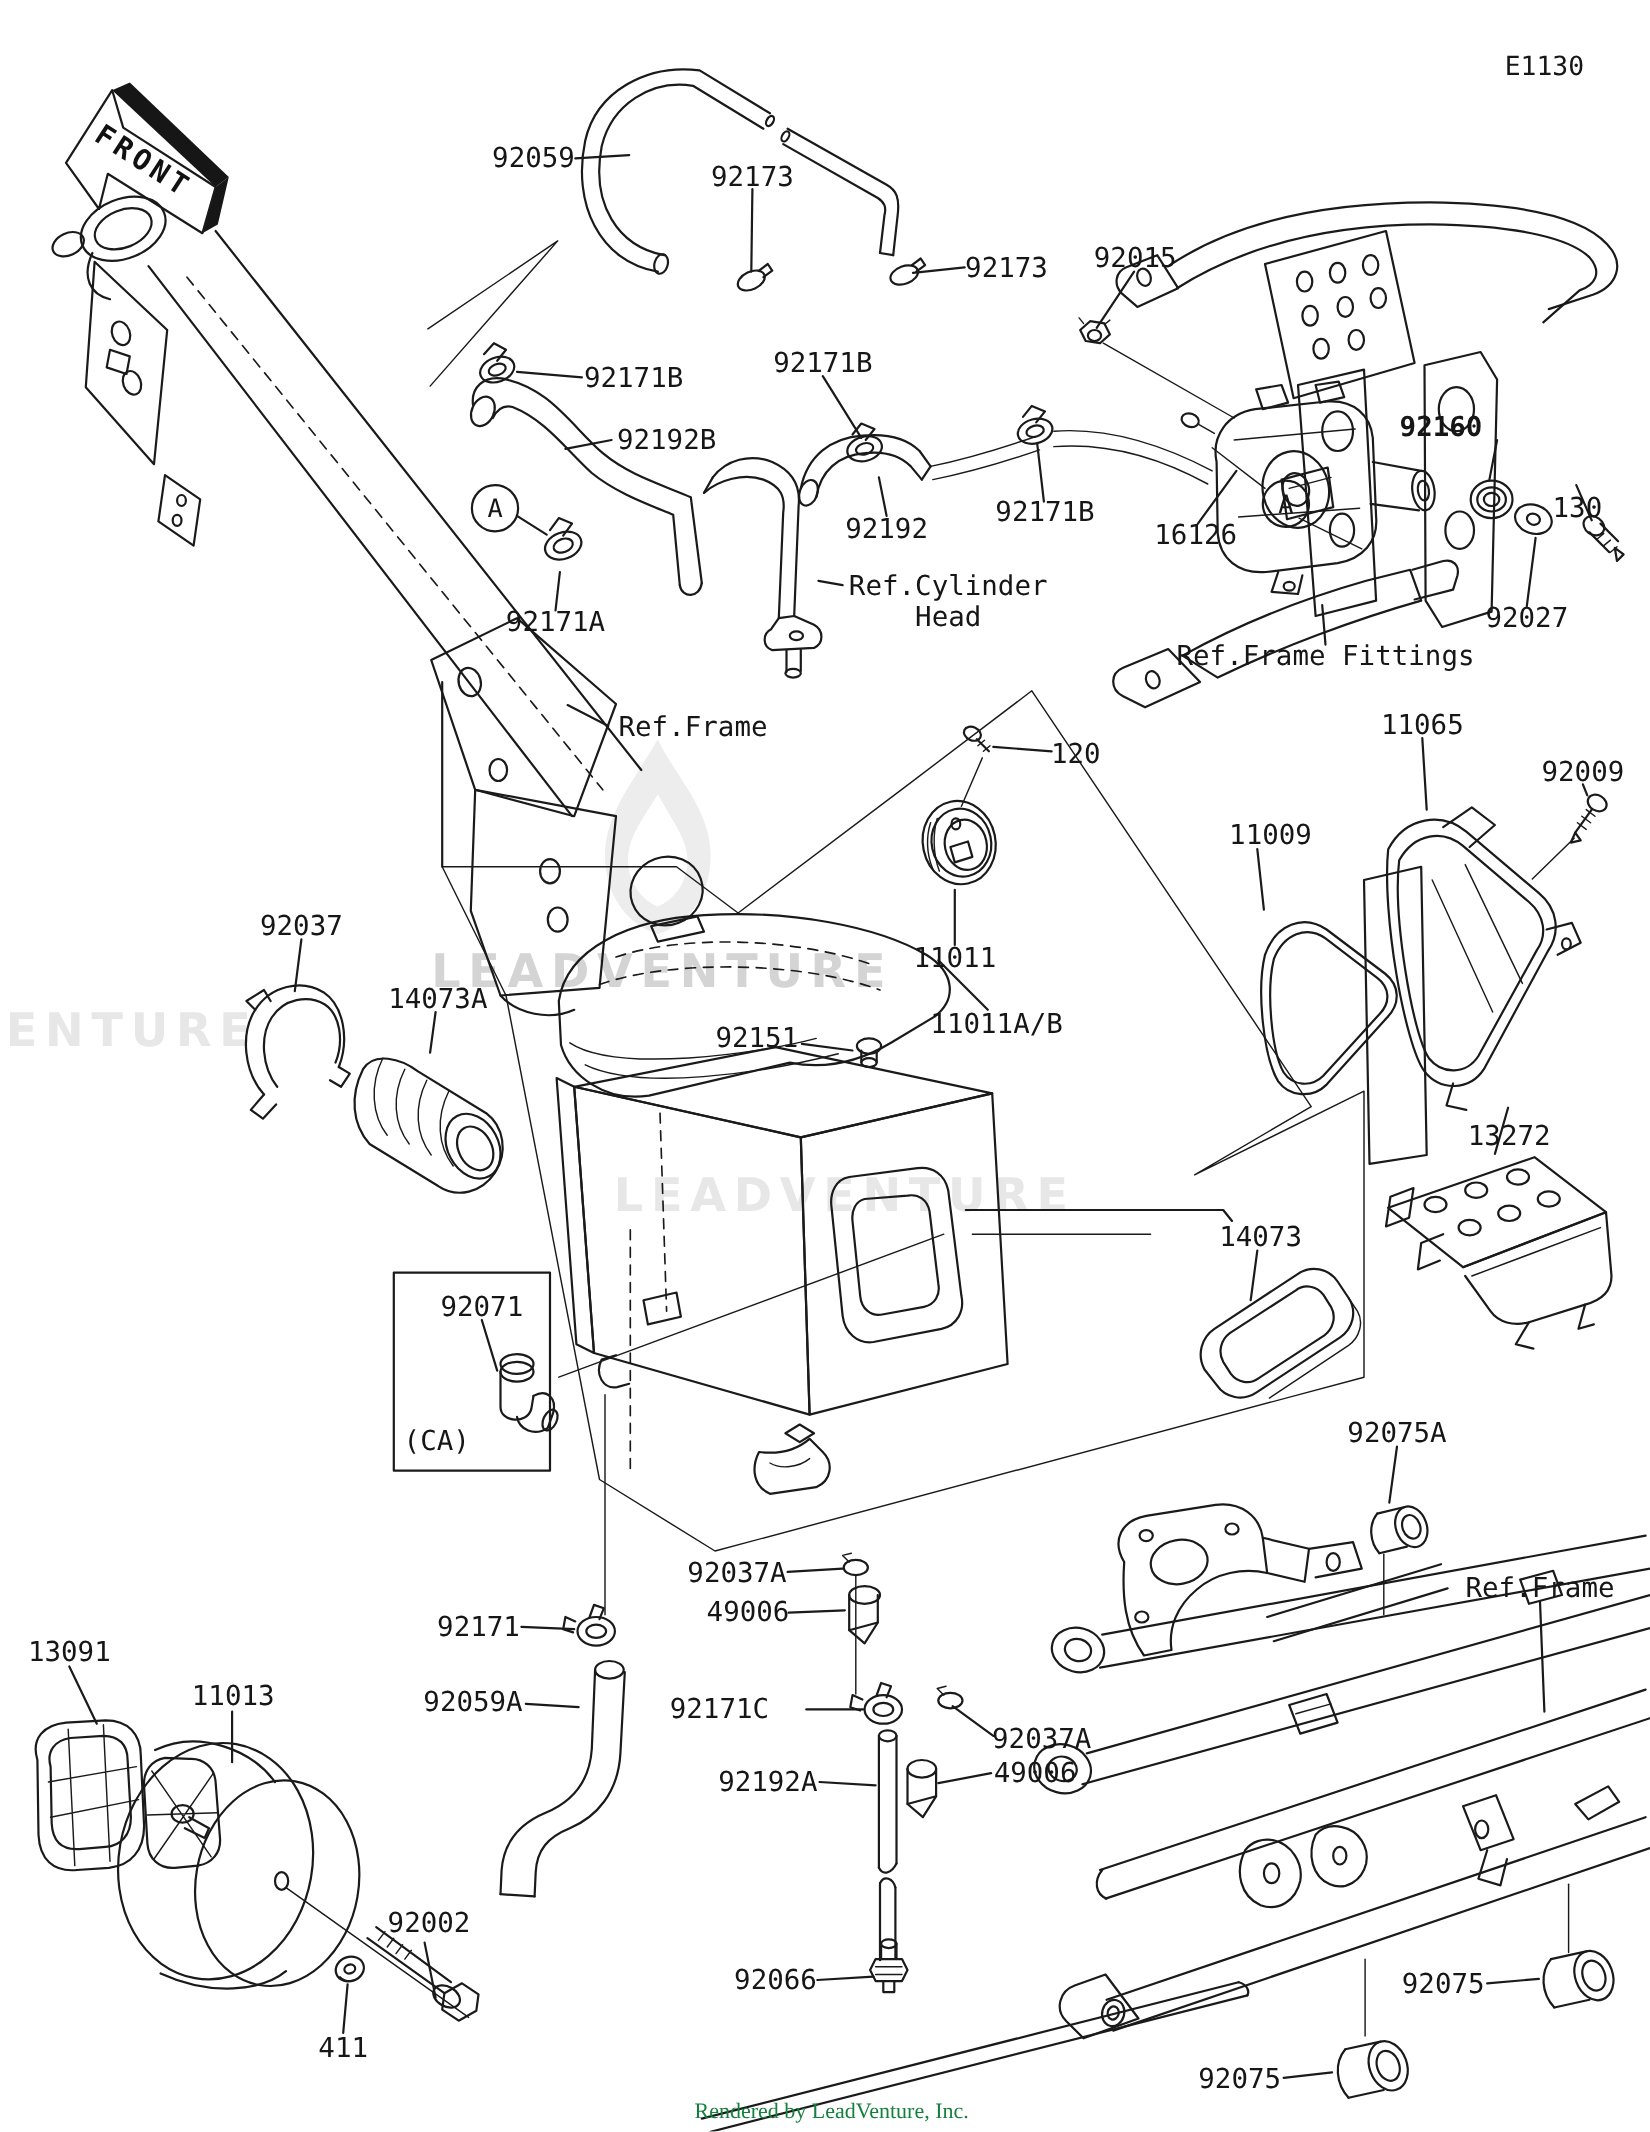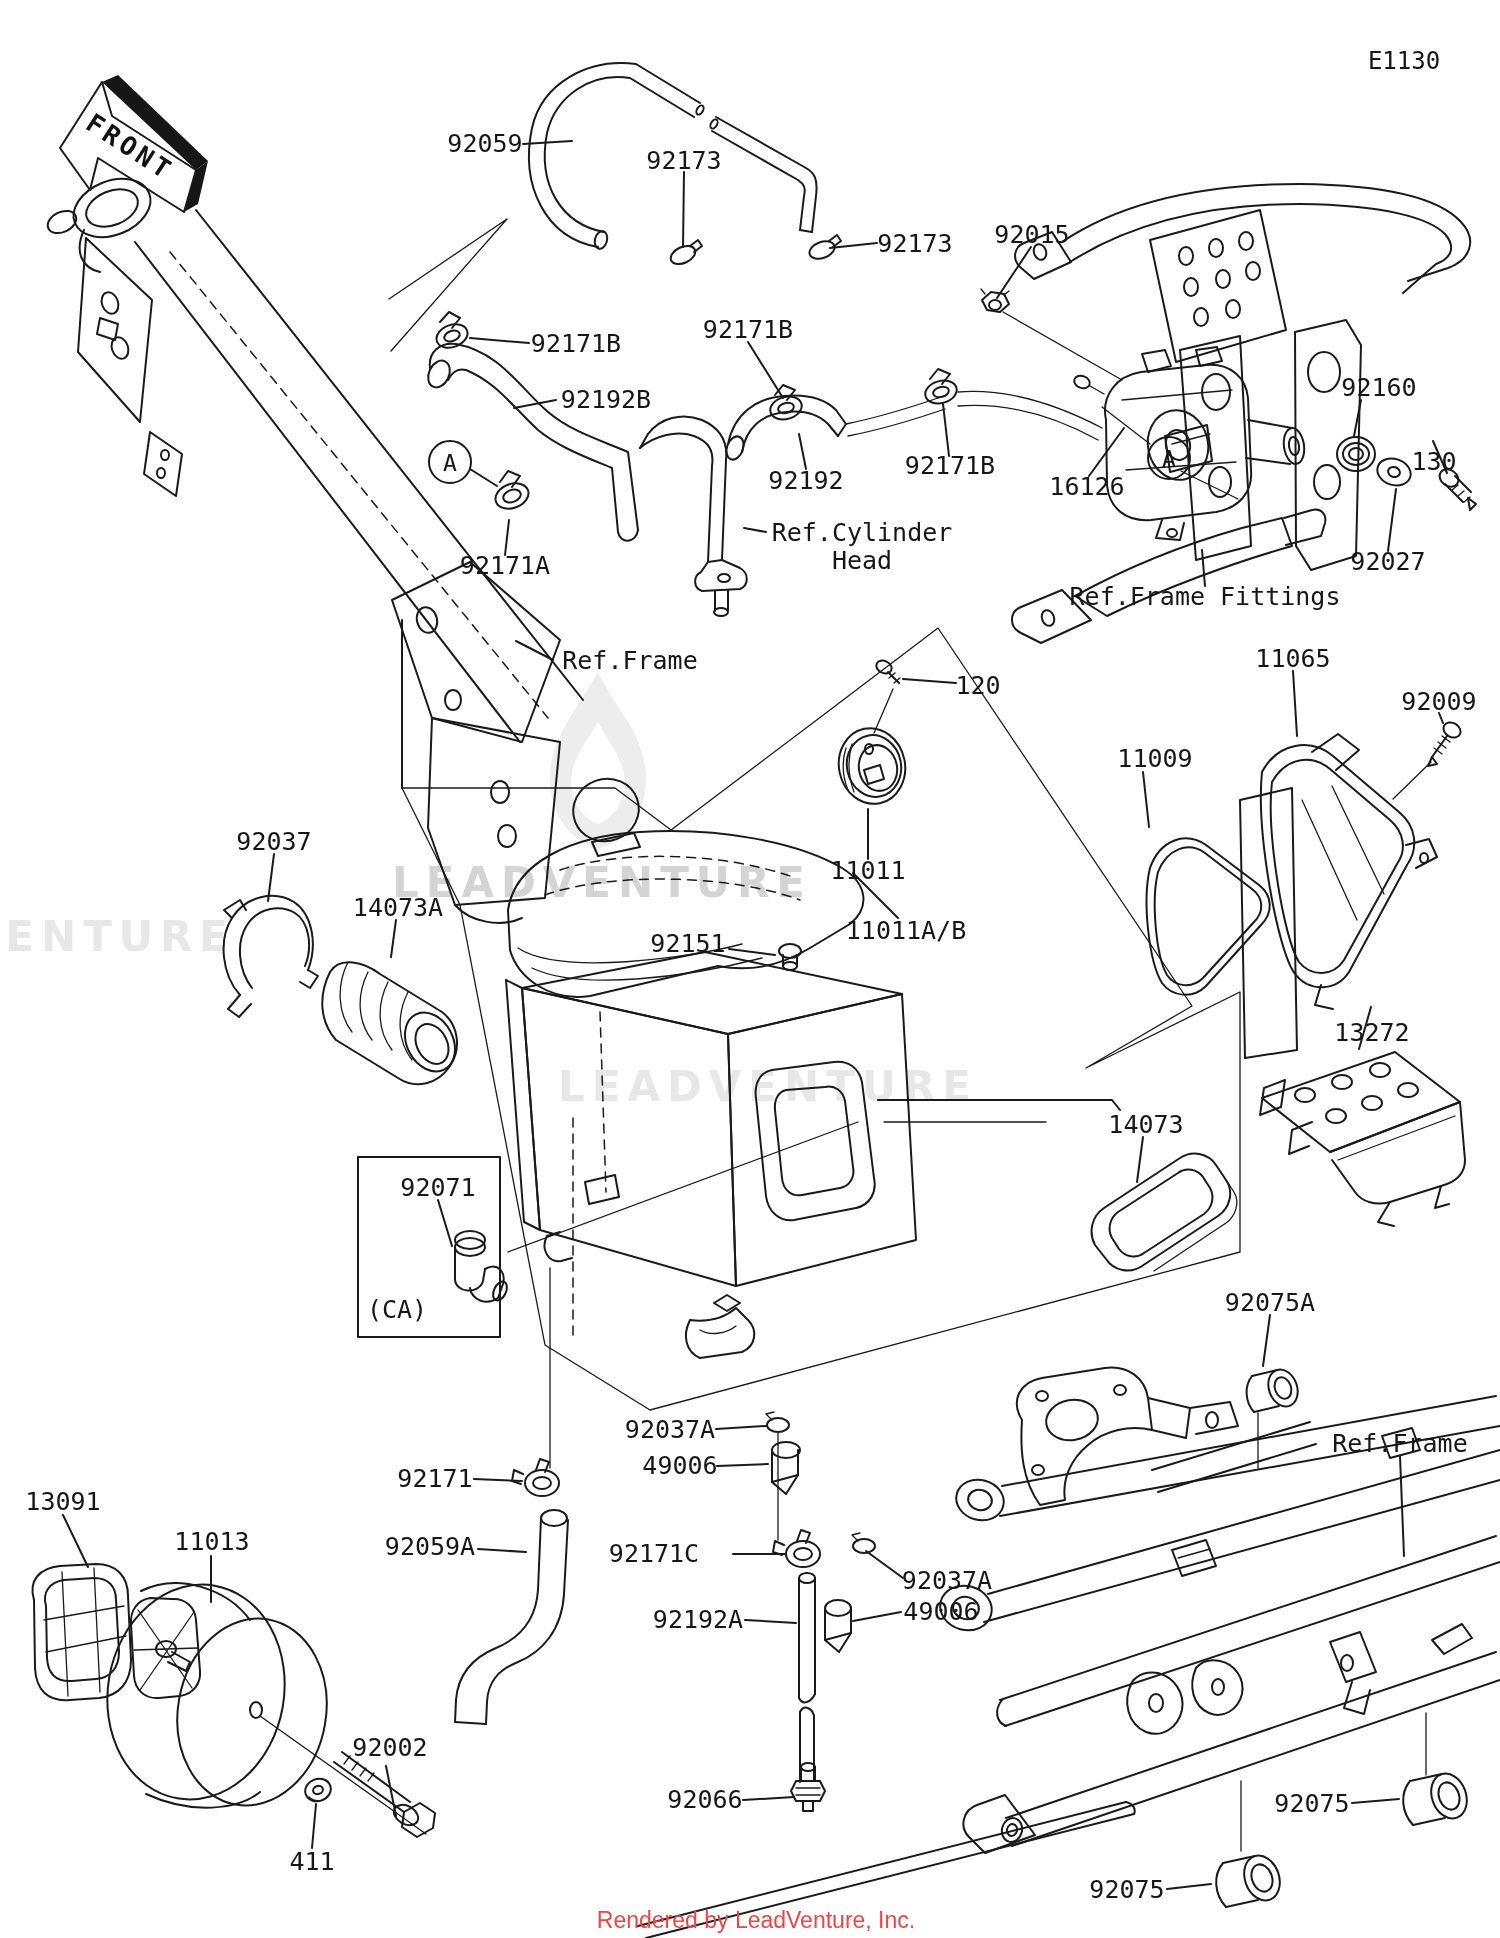--- a/index.html
+++ b/index.html
@@ -17,21 +17,21 @@
   svg.art .leader{stroke-width:1.7;}
   svg.art .dash{stroke-dasharray:9 7;stroke-width:1.5;}
   svg.art .flame{fill:#ededed;stroke:none;fill-rule:evenodd;}
   .part-label{position:absolute;z-index:2;transform:translate(-50%,-50%);font-size:25px;
       color:#161616;white-space:pre;text-align:center;line-height:1.12;}
   .lbl-code{font-size:24px;}
   .marker-letter{position:absolute;z-index:2;transform:translate(-50%,-50%);font-size:23px;color:#161616;}
   .front-text{position:absolute;z-index:2;transform:translate(-50%,-50%) rotate(33deg);
       font-size:26px;font-weight:bold;letter-spacing:4px;color:#111;}
   .caption{position:absolute;z-index:2;transform:translate(-50%,-50%);
-      font-family:Liberation Sans, sans-serif;font-size:23px;color:#ef4444;white-space:nowrap;}
+      font-family:Liberation Serif, serif;font-size:20px;color:#15803d;white-space:nowrap;}
 </style>
 </head>
 <body>
 
 <div id="stage">
 
   <div class="wm faint" style="left:-185px;top:912px;">LEADVENTURE</div>
   <div class="wm" style="left:392px;top:858px;">LEADVENTURE</div>
   <div class="wm faint" style="left:558px;top:1062px;">LEADVENTURE</div>
 
@@ -549,21 +549,21 @@
   <div class="part-label" style="left:485px;top:144px;">92059</div>
   <div class="part-label" style="left:684px;top:161px;">92173</div>
   <div class="part-label" style="left:915px;top:244px;">92173</div>
   <div class="part-label" style="left:1032px;top:235px;">92015</div>
   <div class="part-label" style="left:576px;top:344px;">92171B</div>
   <div class="part-label" style="left:606px;top:400px;">92192B</div>
   <div class="part-label" style="left:748px;top:330px;">92171B</div>
   <div class="part-label" style="left:806px;top:481px;">92192</div>
   <div class="part-label" style="left:950px;top:466px;">92171B</div>
   <div class="part-label" style="left:1087px;top:487px;">16126</div>
-  <div class="part-label" style="left:1379px;top:388px;">92160</div>
+  <div class="part-label" style="left:1310px;top:388px;font-weight:bold;">92160</div>
   <div class="part-label" style="left:1434px;top:430px;margin-top:32px;">130</div>
   <div class="part-label" style="left:1388px;top:562px;">92027</div>
   <div class="part-label" style="left:1205px;top:597px;">Ref.Frame Fittings</div>
   <div class="part-label" style="left:505px;top:566px;">92171A</div>
   <div class="part-label" style="left:862px;top:547px;">Ref.Cylinder
 Head</div>
   <div class="part-label" style="left:630px;top:661px;">Ref.Frame</div>
   <div class="part-label" style="left:978px;top:686px;">120</div>
   <div class="part-label" style="left:868px;top:871px;">11011</div>
   <div class="part-label" style="left:1155px;top:759px;">11009</div>

